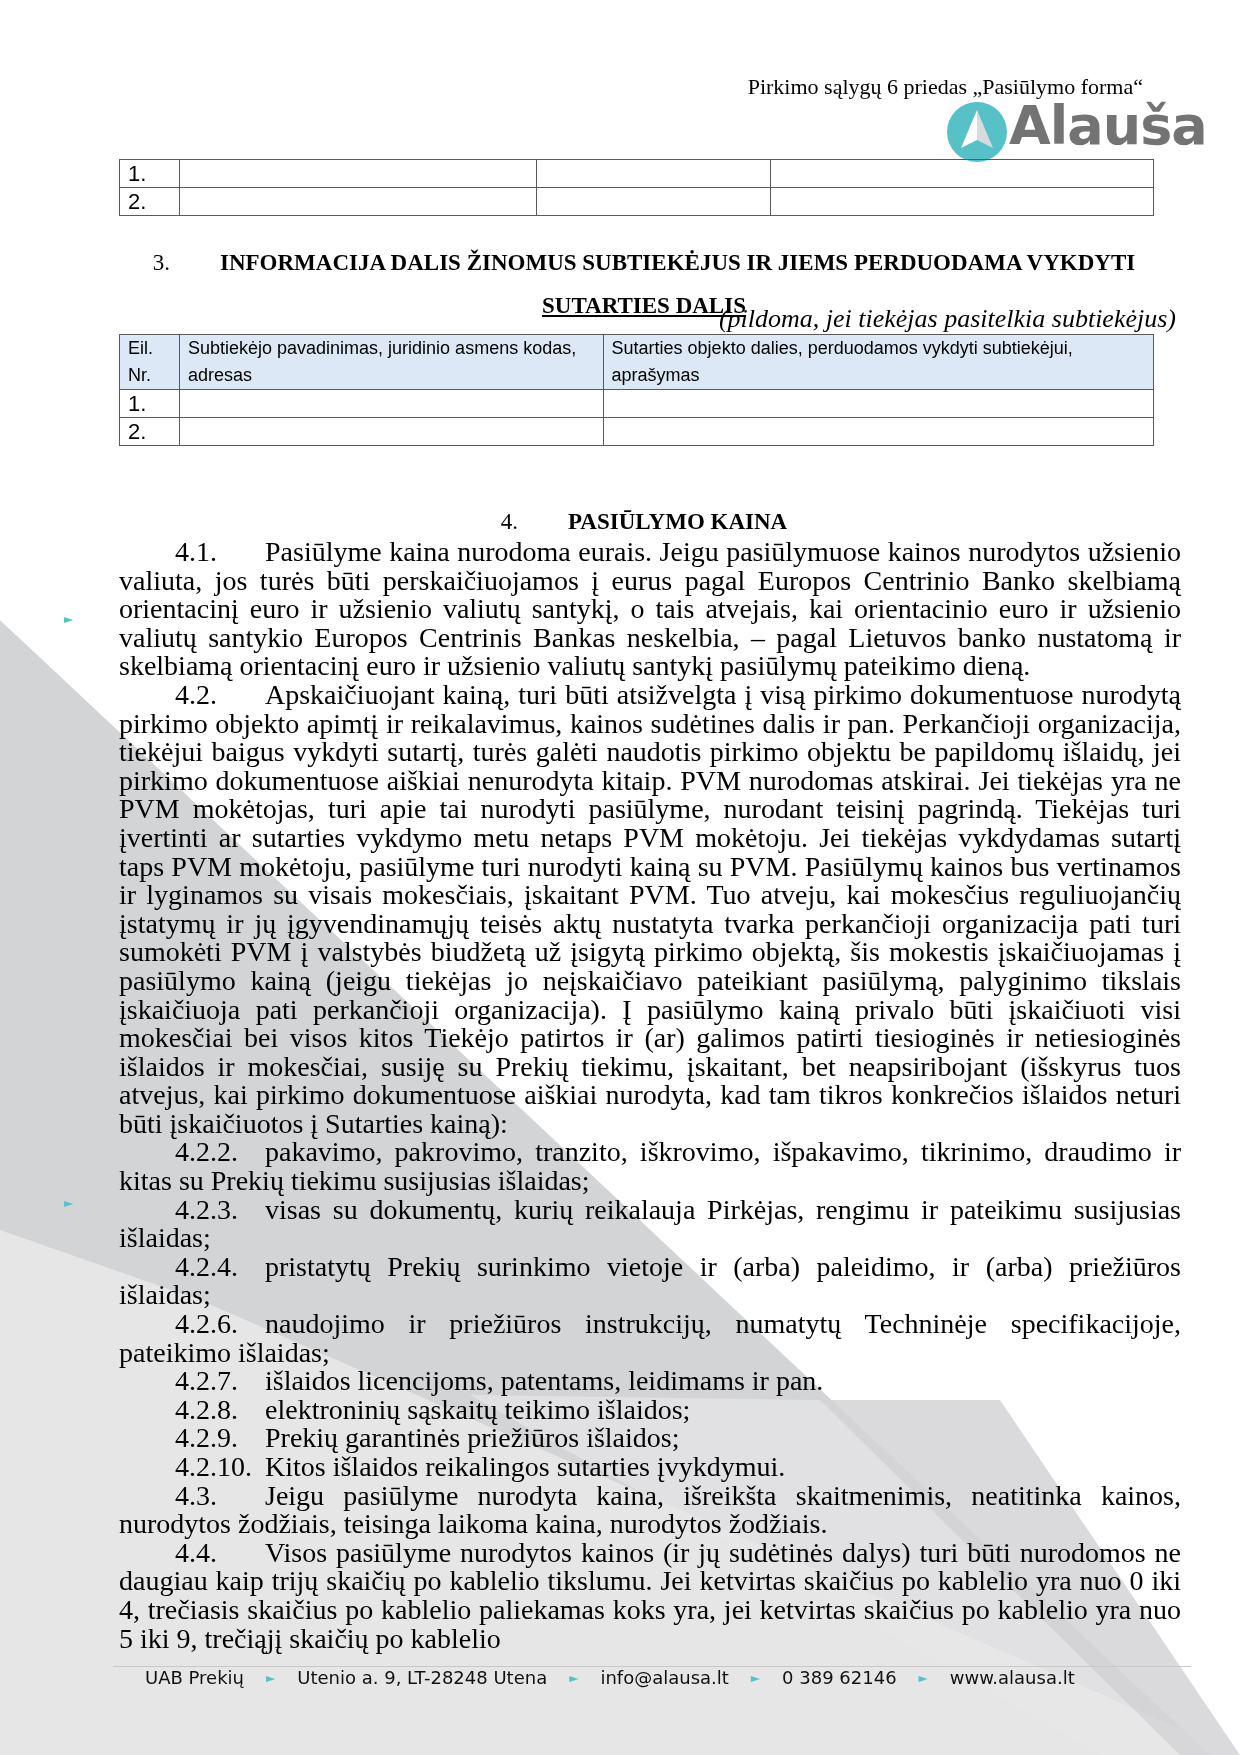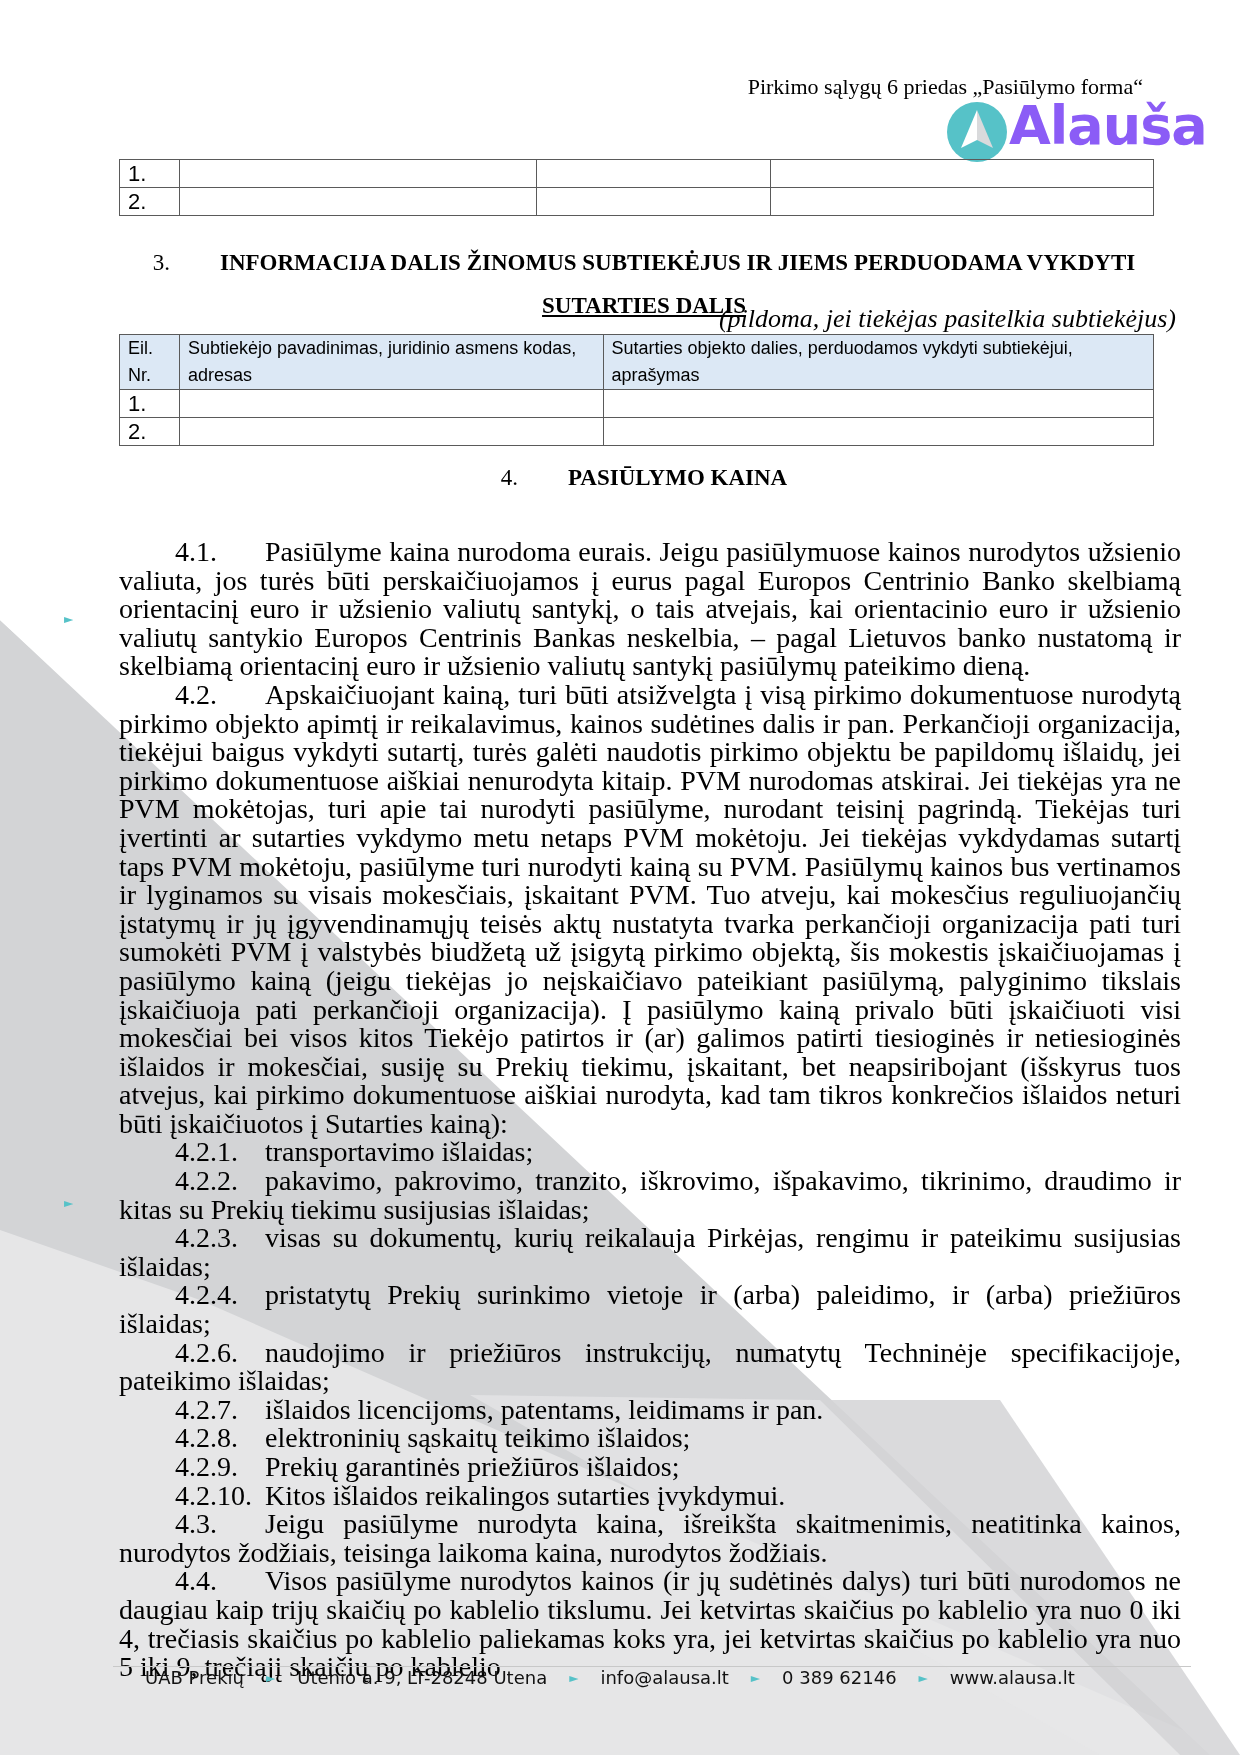--- a/index.html
+++ b/index.html
@@ -12,21 +12,21 @@
   .page { position: absolute; left: 0; top: 0; width: 1240px; height: 1561px; z-index: 1; }
 
   .header-caption {
     position: absolute; right: 97px; top: 74px;
     font-size: 22px; white-space: nowrap;
   }
   .logo { position: absolute; left: 947px; top: 100px; width: 248px; height: 62px; }
   .logo-word {
     position: absolute; left: 62px; top: -6px;
     font-family: "DejaVu Sans", sans-serif; font-weight: bold;
-    font-size: 54px; color: #8b5cf6; letter-spacing: -1px; white-space: nowrap;
+    font-size: 54px; color: #737373; letter-spacing: -1px; white-space: nowrap;
   }
 
   table.grid { position: absolute; border-collapse: collapse; font-family: "Liberation Sans", sans-serif; font-size: 22px; }
   table.grid td { border: 1.5px solid #5a5a5a; padding: 0 8px; vertical-align: top; height: 27px; line-height: 27px; }
   .t1 { left: 119px; top: 159px; width: 1035px; }
   .t2 { left: 119px; top: 334px; width: 1035px; }
   .t2 .head td { background: #dce8f5; line-height: 27px; font-size: 18px; }
 
   .sec-title {
     position: absolute; left: 119px; width: 1050px; text-align: center;
@@ -124,28 +124,27 @@
       <td></td>
     </tr>
     <tr>
       <td>2.</td>
       <td></td>
       <td></td>
     </tr>
   </tbody>
     </table>
 
-  <div class="sec-title" style="top:464px;">
+  <div class="sec-title" style="top:508px;">
     <span class="sec-num">4.</span><span>PASIŪLYMO KAINA</span>
   </div>
 
   <div class="body-text" style="top:538px;">
     <p class="para"><span class="num">4.1.</span><span>Pasiūlyme kaina nurodoma eurais. Jeigu pasiūlymuose kainos nurodytos užsienio valiuta, jos turės būti perskaičiuojamos į eurus pagal Europos Centrinio Banko skelbiamą orientacinį euro ir užsienio valiutų santykį, o tais atvejais, kai orientacinio euro ir užsienio valiutų santykio Europos Centrinis Bankas neskelbia, – pagal Lietuvos banko nustatomą ir skelbiamą orientacinį euro ir užsienio valiutų santykį pasiūlymų pateikimo dieną.</span></p>
     <p class="para"><span class="num">4.2.</span><span>Apskaičiuojant kainą, turi būti atsižvelgta į visą pirkimo dokumentuose nurodytą pirkimo objekto apimtį ir reikalavimus, kainos sudėtines dalis ir pan. Perkančioji organizacija, tiekėjui baigus vykdyti sutartį, turės galėti naudotis pirkimo objektu be papildomų išlaidų, jei pirkimo dokumentuose aiškiai nenurodyta kitaip. PVM nurodomas atskirai. Jei tiekėjas yra ne PVM mokėtojas, turi apie tai nurodyti pasiūlyme, nurodant teisinį pagrindą. Tiekėjas turi įvertinti ar sutarties vykdymo metu netaps PVM mokėtoju. Jei tiekėjas vykdydamas sutartį taps PVM mokėtoju, pasiūlyme turi nurodyti kainą su PVM. Pasiūlymų kainos bus vertinamos ir lyginamos su visais mokesčiais, įskaitant PVM. Tuo atveju, kai mokesčius reguliuojančių įstatymų ir jų įgyvendinamųjų teisės aktų nustatyta tvarka perkančioji organizacija pati turi sumokėti PVM į valstybės biudžetą už įsigytą pirkimo objektą, šis mokestis įskaičiuojamas į pasiūlymo kainą (jeigu tiekėjas jo neįskaičiavo pateikiant pasiūlymą, palyginimo tikslais įskaičiuoja pati perkančioji organizacija). Į pasiūlymo kainą privalo būti įskaičiuoti visi mokesčiai bei visos kitos Tiekėjo patirtos ir (ar) galimos patirti tiesioginės ir netiesioginės išlaidos ir mokesčiai, susiję su Prekių tiekimu, įskaitant, bet neapsiribojant (išskyrus tuos atvejus, kai pirkimo dokumentuose aiškiai nurodyta, kad tam tikros konkrečios išlaidos neturi būti įskaičiuotos į Sutarties kainą):</span></p>
-    <p class="item"><span class="num">4.2.1.</span><span>transportavimo išlaidas;</span></p>
     <p class="item"><span class="num">4.2.2.</span><span>pakavimo, pakrovimo, tranzito, iškrovimo, išpakavimo, tikrinimo, draudimo ir kitas su Prekių tiekimu susijusias išlaidas;</span></p>
     <p class="item"><span class="num">4.2.3.</span><span>visas su dokumentų, kurių reikalauja Pirkėjas, rengimu ir pateikimu susijusias išlaidas;</span></p>
     <p class="item"><span class="num">4.2.4.</span><span>pristatytų Prekių surinkimo vietoje ir (arba) paleidimo, ir (arba) priežiūros išlaidas;</span></p>
     <p class="item"><span class="num">4.2.6.</span><span>naudojimo ir priežiūros instrukcijų, numatytų Techninėje specifikacijoje, pateikimo išlaidas;</span></p>
     <p class="item"><span class="num">4.2.7.</span><span>išlaidos licencijoms, patentams, leidimams ir pan.</span></p>
     <p class="item"><span class="num">4.2.8.</span><span>elektroninių sąskaitų teikimo išlaidos;</span></p>
     <p class="item"><span class="num">4.2.9.</span><span>Prekių garantinės priežiūros išlaidos;</span></p>
     <p class="item"><span class="num">4.2.10.</span><span>Kitos išlaidos reikalingos sutarties įvykdymui.</span></p>
     <p class="para"><span class="num">4.3.</span><span>Jeigu pasiūlyme nurodyta kaina, išreikšta skaitmenimis, neatitinka kainos, nurodytos žodžiais, teisinga laikoma kaina, nurodytos žodžiais.</span></p>
     <p class="para"><span class="num">4.4.</span><span>Visos pasiūlyme nurodytos kainos (ir jų sudėtinės dalys) turi būti nurodomos ne daugiau kaip trijų skaičių po kablelio tikslumu. Jei ketvirtas skaičius po kablelio yra nuo 0 iki 4, trečiasis skaičius po kablelio paliekamas koks yra, jei ketvirtas skaičius po kablelio yra nuo 5 iki 9, trečiąjį skaičių po kablelio</span></p>

